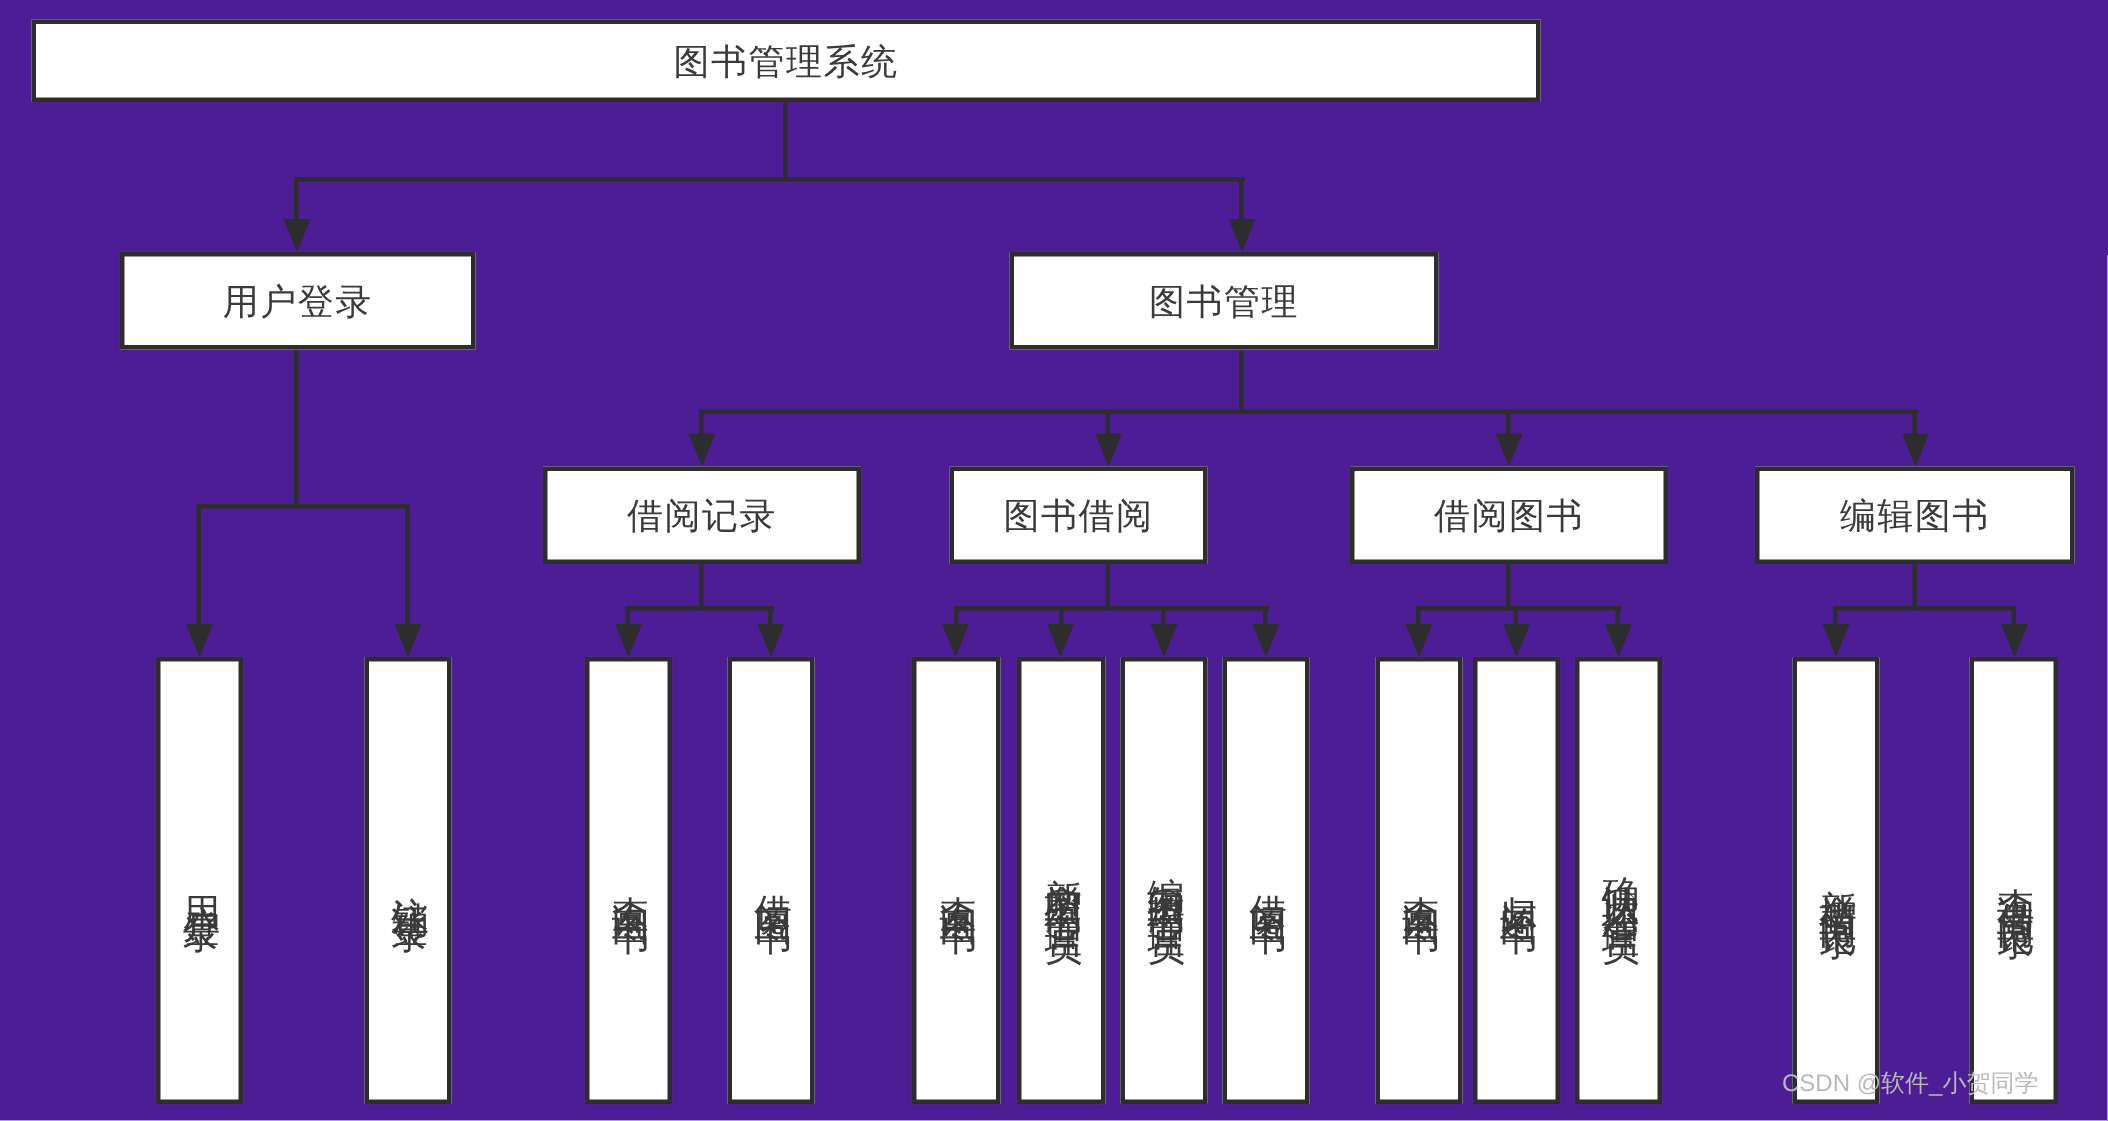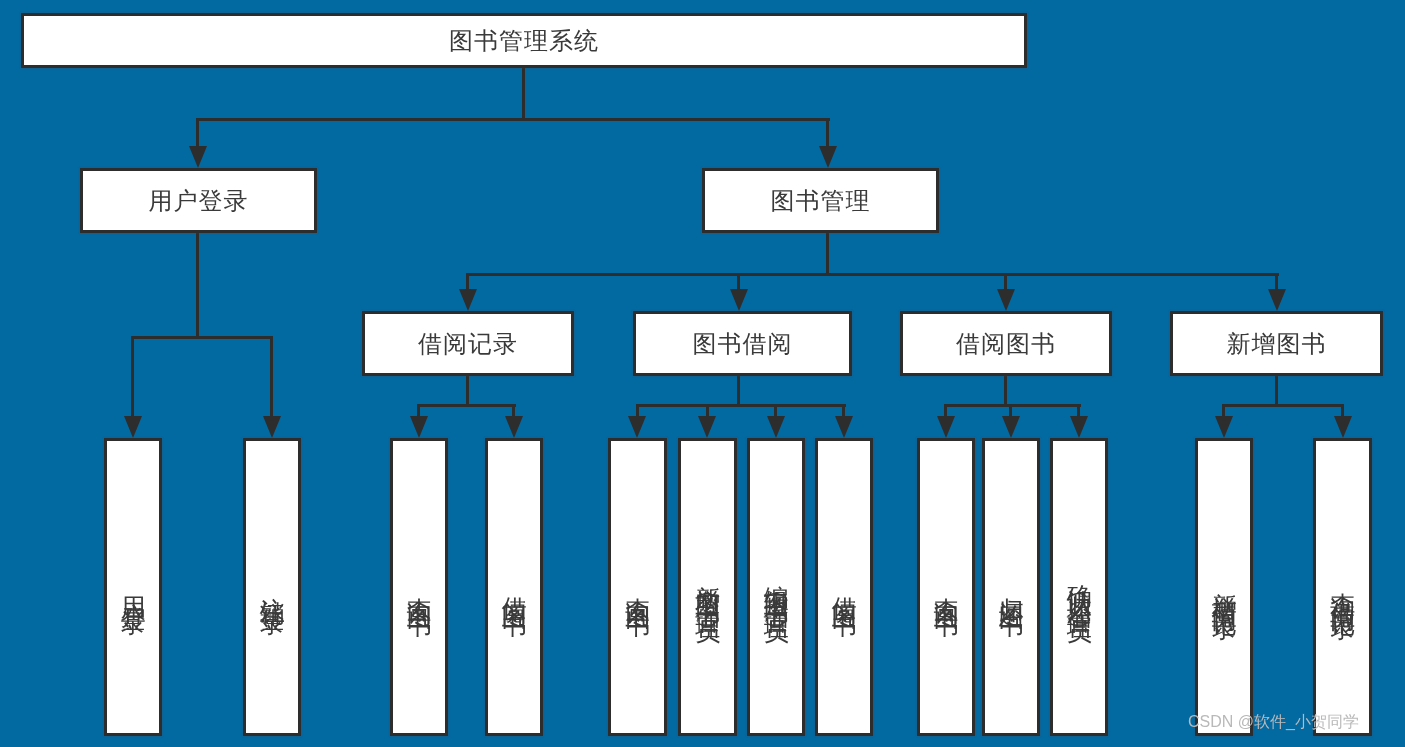--- a/index.html
+++ b/index.html
@@ -1,18 +1,18 @@
 <!DOCTYPE html>
 <html><head>
 <meta charset="utf-8">
 <style>
   html,body { margin:0; padding:0; background:#ffffff; }
   .canvas {
     position:relative; width:1405px; height:747px;
-    background:#0369a1; overflow:hidden;
+    background:#4c1d95; overflow:hidden;
     font-family:"Liberation Sans", sans-serif;
   }
   .hbox, .vbox {
     position:absolute; box-sizing:border-box;
     border:3px solid #2d2d2d; background:#ffffff;
     display:flex; align-items:center; justify-content:center;
     color:#3a3a3a;
     box-shadow:0 0 2px rgba(80,80,80,0.45);
   }
   .hbox { font-size:24px; letter-spacing:1px; white-space:nowrap; }
@@ -94,26 +94,26 @@
   <div class="vline" style="left:1275px;top:376px;height:31px"></div>
   <div class="hline" style="left:1222px;top:404px;width:122px"></div>
   <div class="vline" style="left:1222px;top:404px;height:14px"></div>
   <div class="arrow" style="left:1215px;top:416px"></div>
   <div class="vline" style="left:1341px;top:404px;height:14px"></div>
   <div class="arrow" style="left:1334px;top:416px"></div>
 
   <div class="hbox" style="left:21px;top:13px;width:1006px;height:55px">图书管理系统</div>
 
   <div class="hbox" style="left:80px;top:168px;width:237px;height:65px">用户登录</div>
-  <div class="hbox" style="left:702px;top:168px;width:237px;height:65px">图书管理</div>
+  <div class="hbox" style="left:673px;top:168px;width:286px;height:65px">图书管理</div>
 
   <div class="hbox" style="left:362px;top:311px;width:212px;height:65px">借阅记录</div>
-  <div class="hbox" style="left:633px;top:311px;width:219px;height:65px">图书借阅</div>
+  <div class="hbox" style="left:633px;top:311px;width:172px;height:65px">图书借阅</div>
   <div class="hbox" style="left:900px;top:311px;width:212px;height:65px">借阅图书</div>
-  <div class="hbox" style="left:1170px;top:311px;width:213px;height:65px">新增图书</div>
+  <div class="hbox" style="left:1170px;top:311px;width:213px;height:65px">编辑图书</div>
 
   <div class="vbox" style="left:104px;top:438px;width:58px;height:298px">
     <span>用户登录</span>
   </div>
   <div class="vbox" style="left:243px;top:438px;width:58px;height:298px">
     <span>注销登录</span>
   </div>
 
   <div class="vbox" style="left:390px;top:438px;width:58px;height:298px">
     <span>查询图书</span>

